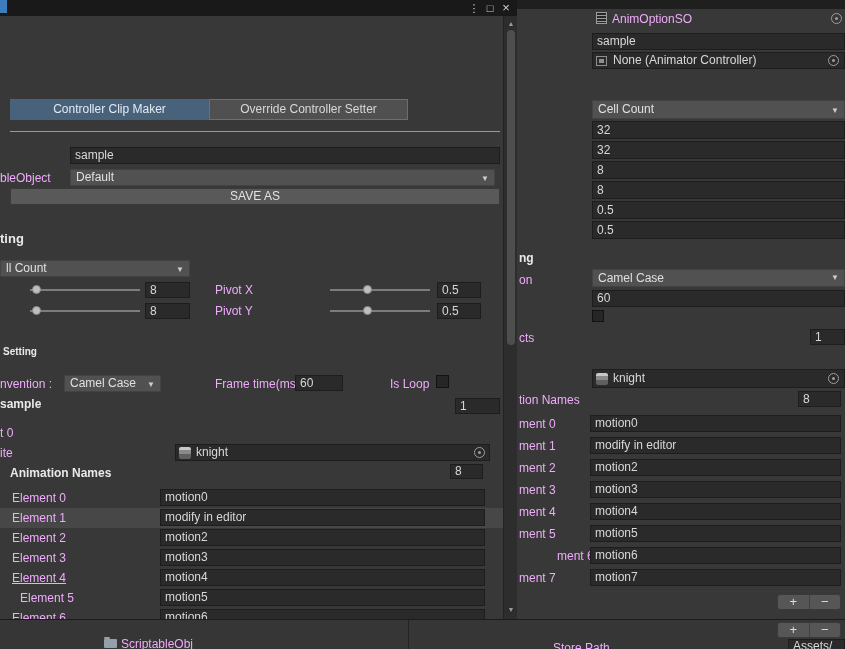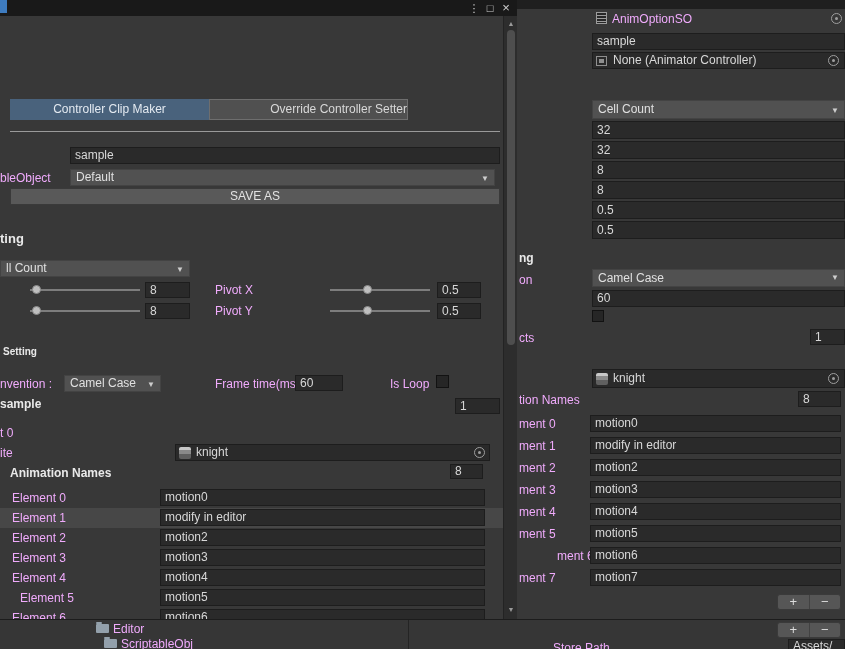--- a/index.html
+++ b/index.html
@@ -116,21 +116,21 @@
 
     <div class="abs" style="left:0;top:0;width:517px;height:16px;background:#191919;">
       <span class="abs ttl-ic" style="left:468px;top:0;">⋮</span>
       <span class="abs ttl-ic" style="left:484px;top:0;">□</span>
       <span class="abs ttl-ic" style="left:500px;top:0;font-size:13px;">×</span>
     </div>
     <div class="abs" style="left:0;top:0;width:7px;height:13px;background:#3e7cc0;"></div>
 
 
     <div class="abs tab" style="left:10px;top:99px;width:199px;height:21px;background:#49627c;color:#e4eaf1;">Controller Clip Maker</div>
-    <div class="abs tab" style="left:209px;top:99px;width:199px;height:21px;background:#505050;border:1px solid #6e6e6e;color:#d8d8d8;line-height:19px;text-align:right;">Override Controller Setter</div>
+    <div class="abs tab" style="left:209px;top:99px;width:199px;height:21px;background:#505050;border:1px solid #6e6e6e;color:#d8d8d8;line-height:19px;">Override Controller Setter</div>
 
     <div class="abs" style="left:10px;top:131px;width:490px;height:1px;background:#9a9a9a;"></div>
 
     <div class="abs field" style="left:70px;top:147px;width:430px;height:17px;">sample</div>
 
     <span class="abs lbl" style="left:0;top:171px;">bleObject</span>
     <div class="abs dd" style="left:70px;top:169px;width:425px;height:17px;">
       <span>Default</span>
       <span class="dar">▼</span>
     </div>
@@ -189,40 +189,36 @@
     <div class="abs" style="left:0;top:508px;width:503px;height:20px;background:#474747;"></div>
 
     <span class="abs lbl" style="left:12px;top:491px;">Element 0</span>
     <div class="abs field" style="left:160px;top:489px;width:325px;height:17px;">motion0</div>
     <span class="abs lbl" style="left:12px;top:511px;">Element 1</span>
     <div class="abs field" style="left:160px;top:509px;width:325px;height:17px;">modify in editor</div>
     <span class="abs lbl" style="left:12px;top:531px;">Element 2</span>
     <div class="abs field" style="left:160px;top:529px;width:325px;height:17px;">motion2</div>
     <span class="abs lbl" style="left:12px;top:551px;">Element 3</span>
     <div class="abs field" style="left:160px;top:549px;width:325px;height:17px;">motion3</div>
-    <span class="abs lbl" style="left:12px;top:571px;">Element 4</span>
+    <span class="abs lbl" style="left:12px;top:571px;text-decoration:underline;">Element 4</span>
     <div class="abs field" style="left:160px;top:569px;width:325px;height:17px;">motion4</div>
     <span class="abs lbl" style="left:20px;top:591px;">Element 5</span>
     <div class="abs field" style="left:160px;top:589px;width:325px;height:17px;">motion5</div>
     <span class="abs lbl" style="left:12px;top:611px;">Element 6</span>
     <div class="abs field" style="left:160px;top:609px;width:325px;height:17px;">motion6</div>
 
     <div class="abs sb" style="left:503px;top:16px;width:14px;height:604px;">
       <span class="abs sbarrow" style="left:0;top:3px;">▲</span>
       <div class="abs sbthumb" style="left:3px;top:14px;height:315px;"></div>
       <span class="abs sbarrow" style="left:0;top:589px;">▼</span>
     </div>
   </div>
 
   <div class="abs" style="left:0;top:619px;width:845px;height:30px;background:#363636;border-top:1px solid #1c1c1c;box-sizing:border-box;overflow:hidden;">
 
-    <div class="abs" style="left:96px;top:2px;width:200px;height:13px;">
-      <span class="abs folder" style="left:0;top:2px;"></span>
-      <span class="abs lbl" style="left:17px;top:0;">Editor</span>
-    </div>
     <div class="abs" style="left:104px;top:17px;width:200px;height:13px;">
       <span class="abs folder" style="left:0;top:2px;"></span>
       <span class="abs lbl" style="left:17px;top:0;">ScriptableObj</span>
     </div>
 
     <div class="abs" style="left:408px;top:0;width:1px;height:30px;background:#242424;"></div>
 
     <div class="abs pm" style="left:777px;top:2px;width:64px;">
       <span>+</span>
       <span>−</span>

